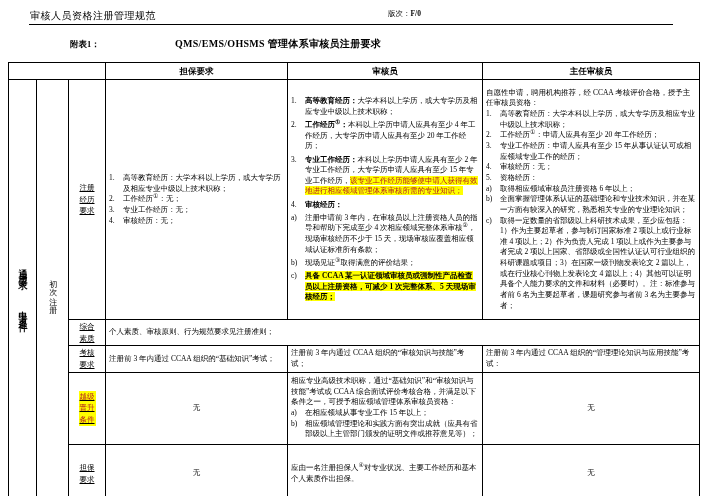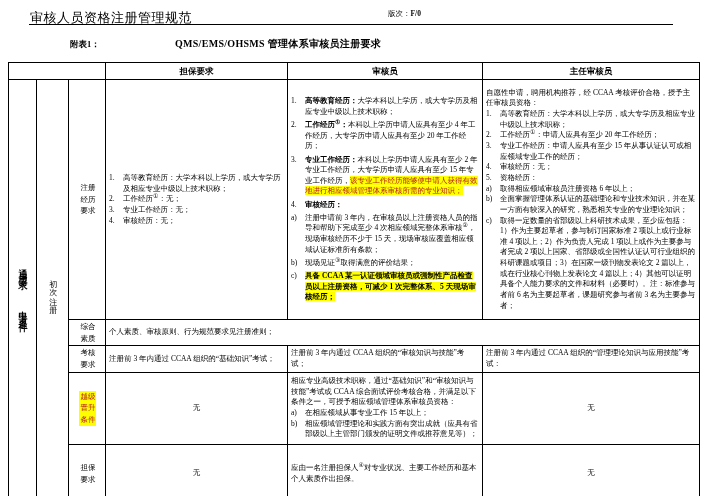--- a/index.html
+++ b/index.html
@@ -1,42 +1,42 @@
 <!DOCTYPE html>
 <html style="--hl: #ffff00; --rev: #b22020;"><head>
 <meta charset="utf-8">
 <style>
   html,body{margin:0;padding:0;}
   body{
     width:702px;height:496px;background:#ffffff;position:relative;
     font-family:"Liberation Serif","DejaVu Serif",serif;color:#000;
     -webkit-font-smoothing:antialiased;
   }
-  .doc-header{position:absolute;top:9px;left:30px;font-size:13px;letter-spacing:.5px;}
+  .doc-header{position:absolute;top:9px;left:30px;font-size:10px;letter-spacing:.5px;}
   .version{position:absolute;top:9px;left:388px;font-size:7.5px;}
   .version b{font-size:7.5px;text-align:right;}
   .rule{position:absolute;top:24px;left:29px;width:644px;border-top:1.6px solid #000;}
   .caption-label{position:absolute;top:39px;left:30px;font-weight:bold;font-size:8.5px;padding-left:40px;}
   .caption-title{position:absolute;top:37px;left:0;width:556px;text-align:center;font-weight:bold;font-size:10px;letter-spacing:.3px;}
 
   table.main{
     position:absolute;top:62px;left:8px;width:691px;
     border-collapse:collapse;table-layout:fixed;
   }
   td{
     border:1px solid #000;vertical-align:middle;
     font-size:7.5px;line-height:1.42;padding:1px 3px;
     overflow:hidden;
   }
   td.colhead{font-weight:bold;text-align:center;font-size:8.5px;padding:2px 0;}
   td.vcell{padding:0;text-align:center;}
   .vwrap{display:flex;flex-direction:column;align-items:center;justify-content:center;gap:26px;height:100%;}
   .v{writing-mode:vertical-lr;text-orientation:upright;font-weight:bold;font-size:9px;letter-spacing:4px;}
   .v2{font-weight:normal;font-size:8px;letter-spacing:9px;}
-  td.rl{padding:1px 2px;text-align:right;}
+  td.rl{padding:1px 2px;text-align:center;text-decoration:underline;}
   .rowlabel{width:17px;margin:0 auto;line-height:1.55;font-size:7.5px;word-break:break-all;}
   td.hl-label .rowlabel{background:var(--hl,#ffff00);color:var(--rev,#b22020);}
   td.content{text-align:left;font-family:Liberation Serif, serif;}
   td.c{text-align:center;}
   .line{margin:0;}
   .line.numbered{display:flex;}
   .num{flex:0 0 14px;}
   .txt{flex:1;}
   .gap .line.numbered{margin-top:2.5px;}
   .gap .line.numbered:first-child{margin-top:0;}

